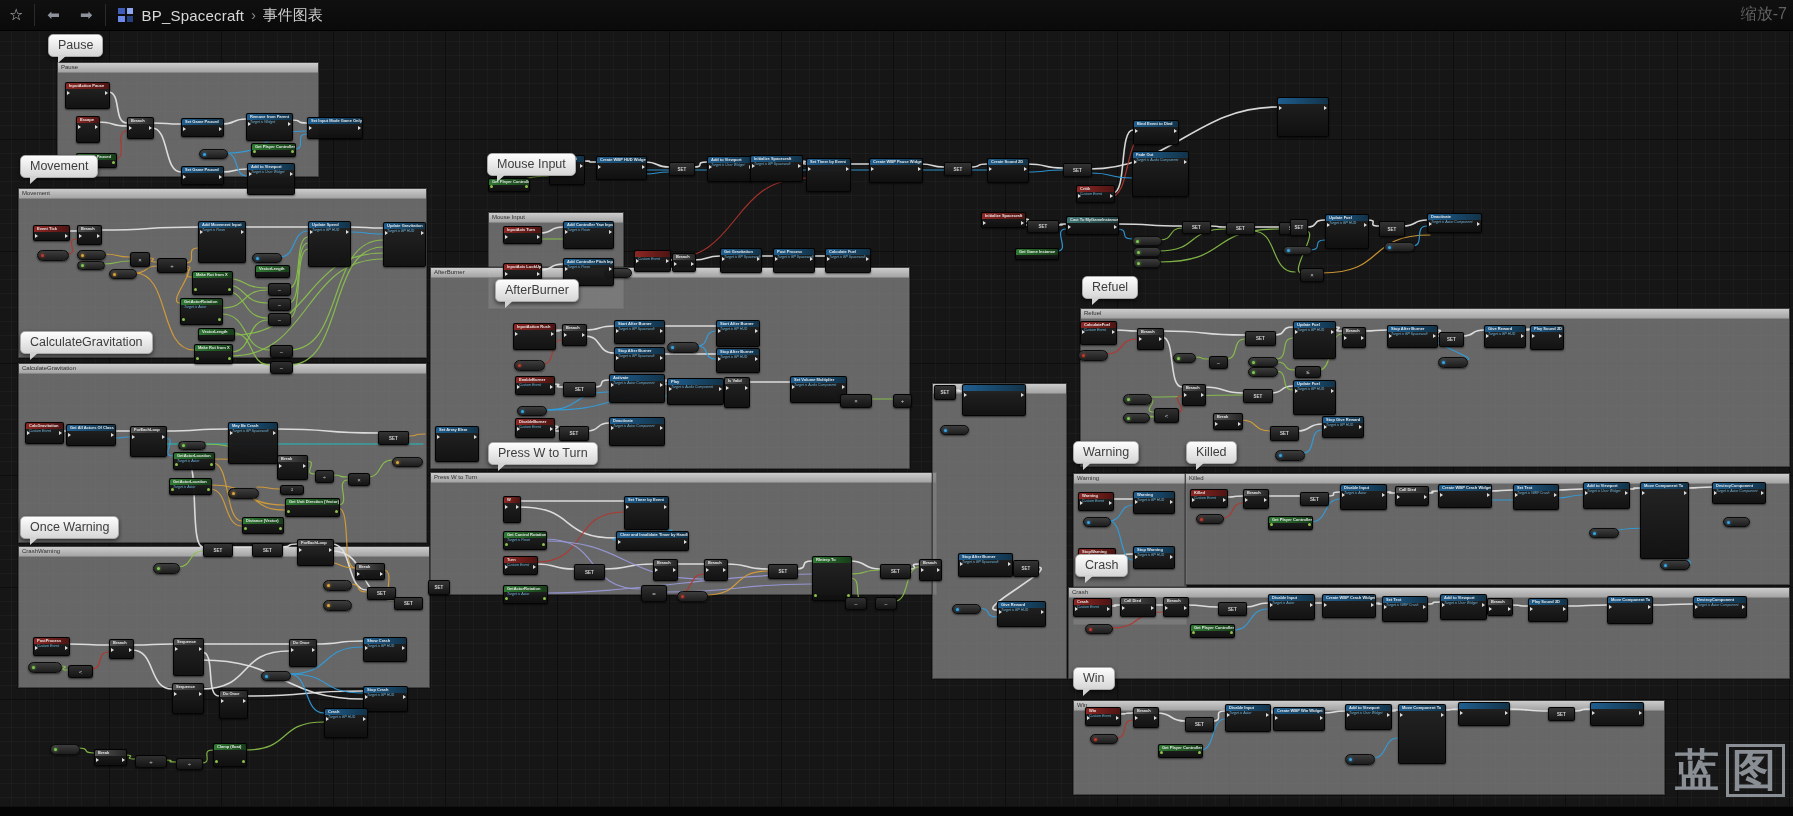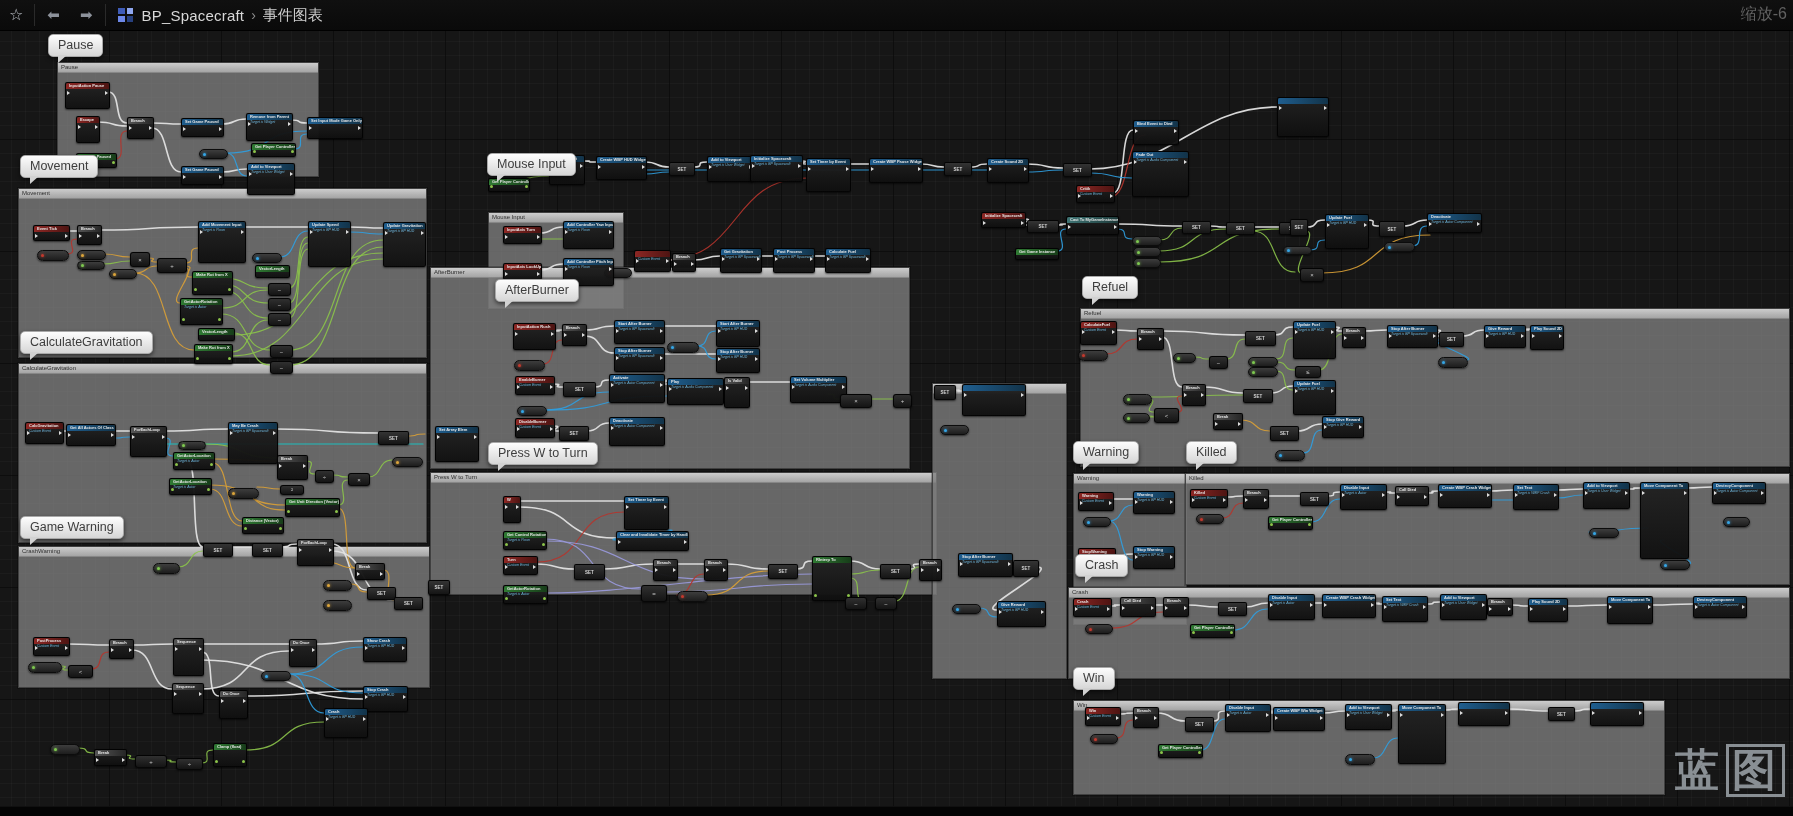--- a/index.html
+++ b/index.html
@@ -95,21 +95,21 @@
     <span id="bp-icon">
         <span class="s1"></span>
         <span class="s2"></span>
         <span class="s3"></span>
         <span class="s4"></span>
       </span>
     <span class="crumb-main">BP_Spacecraft</span>
     <span class="crumb-gt">›</span>
     <span class="crumb-page">事件图表</span>
   </div>
-  <div id="zoom-label">缩放-6</div>
+  <div id="zoom-label">缩放-7</div>
 
   <div id="graph">
       <div class="region" style="left: 57px; top: 32px; width: 260px; height: 113px;">
         <div class="region-head">
           <span>Pause</span>
         </div>
       </div>
       <div class="region" style="left: 18px; top: 158px; width: 407px; height: 168px;">
         <div class="region-head">
           <span>Movement</span>
@@ -1226,21 +1226,21 @@
         <span>SET</span>
       </div>
       <div class="node t-f pin-l pin-r" style="left: 1590px; top: 672px; width: 52px; height: 22px;">
         <div class="nh">
           <span></span>
         </div>
       </div>
       <div class="bubble" style="left: 48px; top: 4px;">Pause</div>
       <div class="bubble" style="left: 20px; top: 125px;">Movement</div>
       <div class="bubble" style="left: 20px; top: 301px;">CalculateGravitation</div>
-      <div class="bubble" style="left: 20px; top: 486px;">Game Warning</div>
+      <div class="bubble" style="left: 20px; top: 486px;">Once Warning</div>
       <div class="bubble" style="left: 487px; top: 123px;">Mouse Input</div>
       <div class="bubble" style="left: 495px; top: 249px;">AfterBurner</div>
       <div class="bubble" style="left: 488px; top: 412px;">Press W to Turn</div>
       <div class="bubble" style="left: 1082px; top: 246px;">Refuel</div>
       <div class="bubble" style="left: 1073px; top: 411px;">Warning</div>
       <div class="bubble" style="left: 1186px; top: 411px;">Killed</div>
       <div class="bubble" style="left: 1075px; top: 524px;">Crash</div>
       <div class="bubble" style="left: 1073px; top: 637px;">Win</div>
     </div>
   <svg id="wires">

